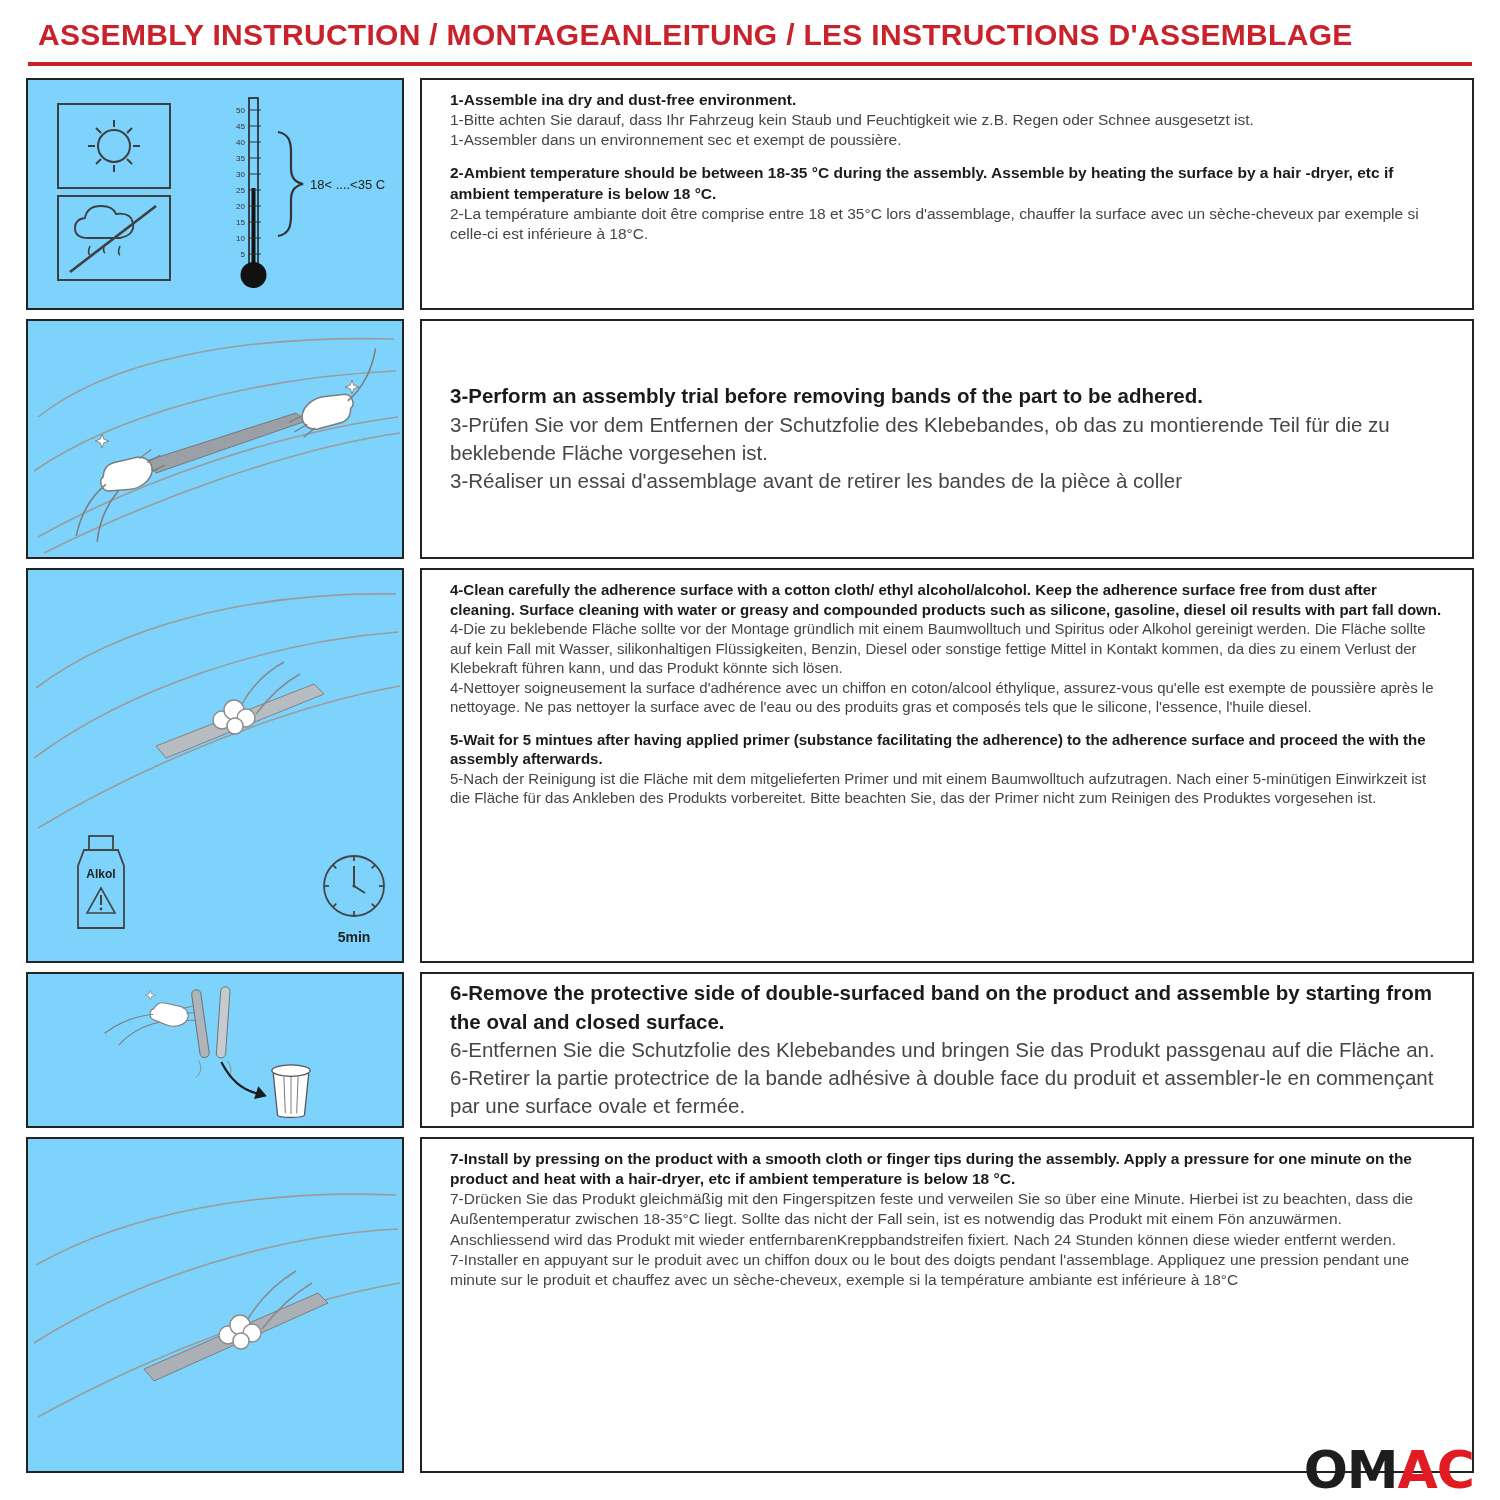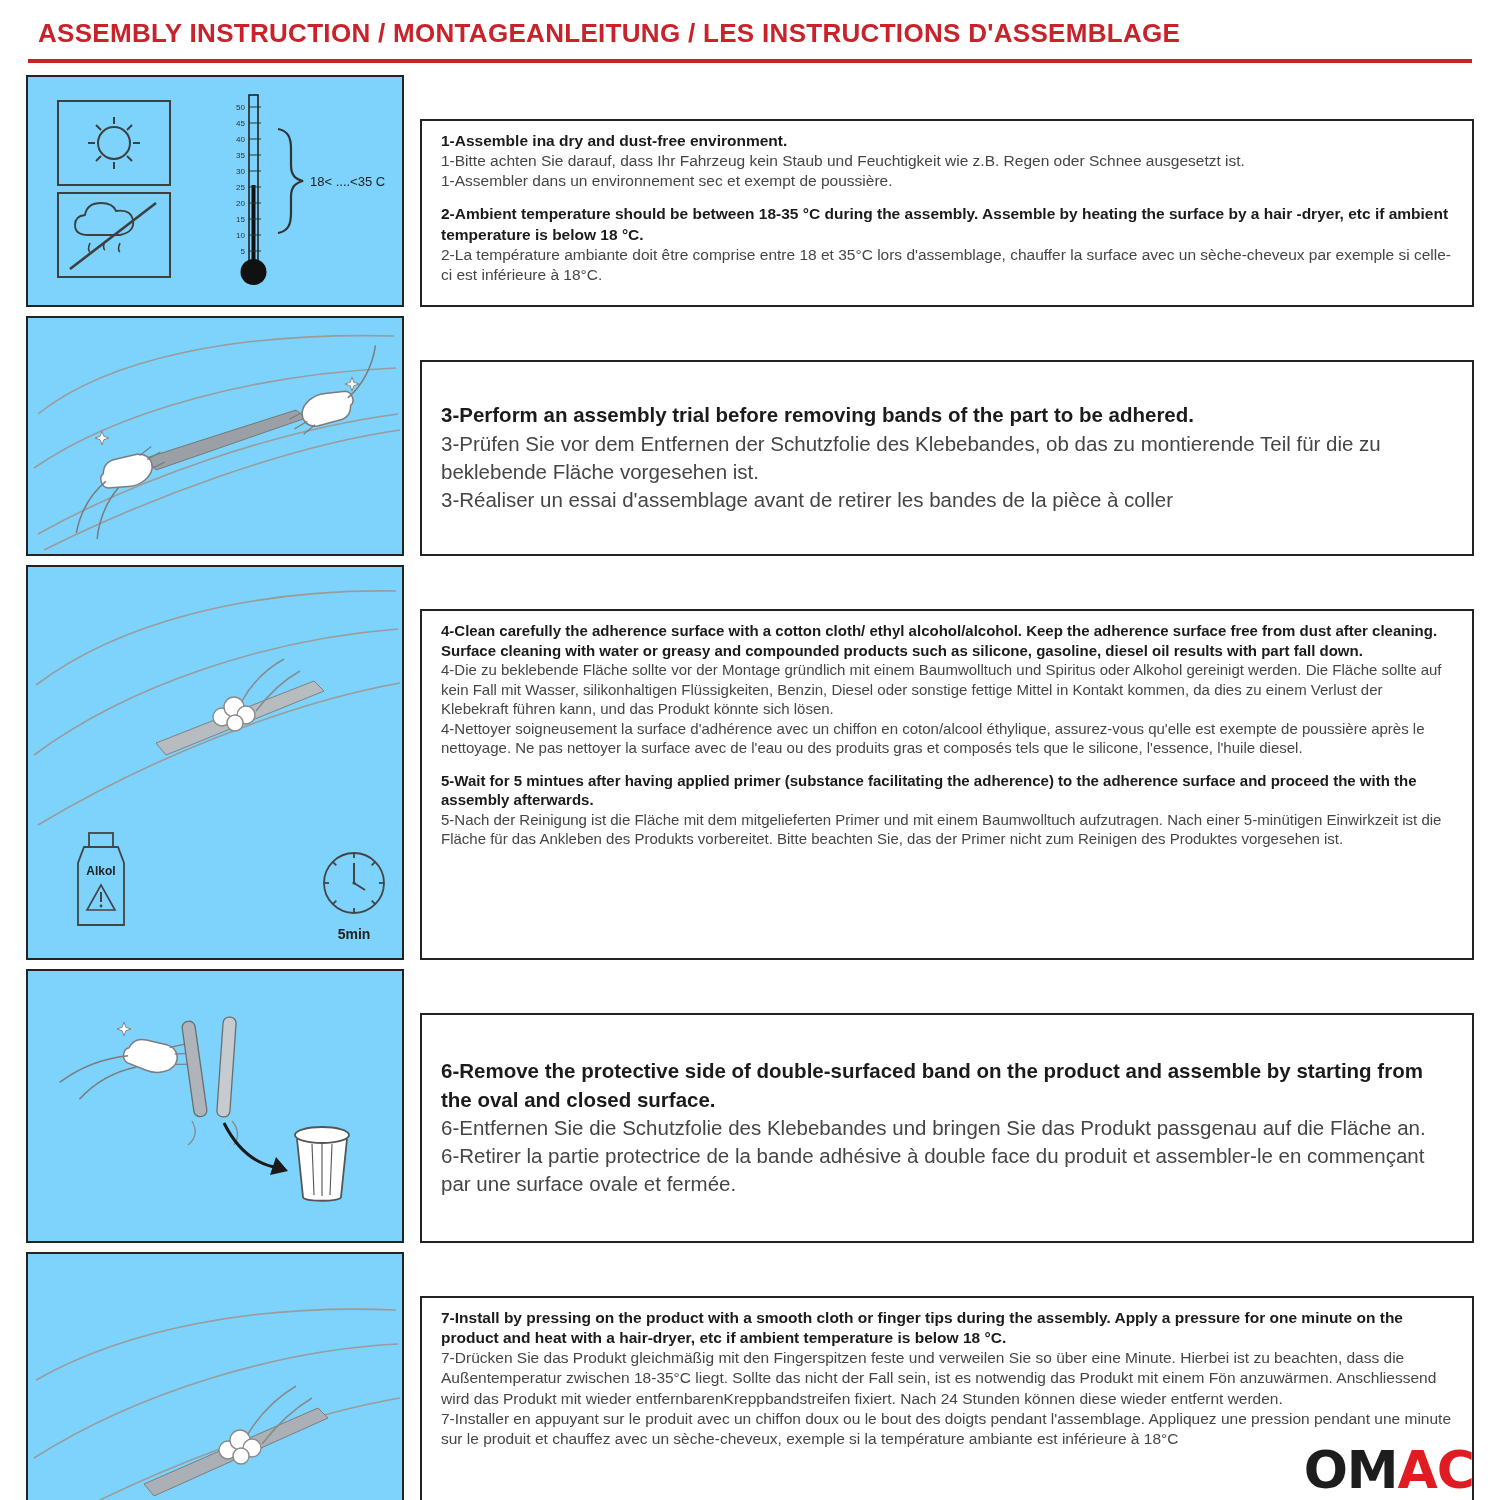--- a/index.html
+++ b/index.html
@@ -4,39 +4,39 @@
 <style>
   * { box-sizing: border-box; }
   html,body { margin:0; padding:0; }
   body {
     width:1500px; height:1500px; background:#ffffff;
     font-family:"Liberation Sans", sans-serif;
     position:relative; overflow:hidden;
   }
   .page { padding:12px 26px 0 26px; }
   .title {
-    color:#c9222b; font-size:26px; font-weight:bold;
+    color:#c9222b; font-size:30px; font-weight:bold;
     margin:6px 0 10px 12px; letter-spacing:0.3px;
   }
   .title-rule { border:none; border-top:4px solid #c9222b; margin:0 2px 12px 2px; }
 
   .row { display:flex; gap:16px; margin-bottom:9px; }
   .illus-box {
     width:378px; flex:none; border:2px solid #232323;
     background:#7dd3fc; overflow:hidden;
   }
   .illus-box svg { width:100%; height:100%; display:block; }
   .text-box {
-    flex:1; border:2px solid #232323; padding:10px 19px;
-    color:#454545; overflow:hidden;margin-top:44px;
+    flex:1; border:2px solid #232323; padding:10px 28px;
+    color:#454545; overflow:hidden;
   }
   .r1 { height:232px; }
   .r2 { height:240px; }
   .r3 { height:395px; }
-  .r4 { height:274px;justify-content:center; }
+  .r4 { height:156px;justify-content:center; }
   .r5 { height:336px; }
 
   .text-box p { margin:0; }
   .t-small p { font-size:15.5px; line-height:1.3; }
   .t-dense p { font-size:15px;   line-height:1.3; }
   .t-big { display:flex; flex-direction:column; justify-content:center; }
   .t-big p { font-size:20.5px; line-height:1.38; }
   .b { font-weight:bold; color:#1b1b1b; }
   .gap { height:13px; }
 

